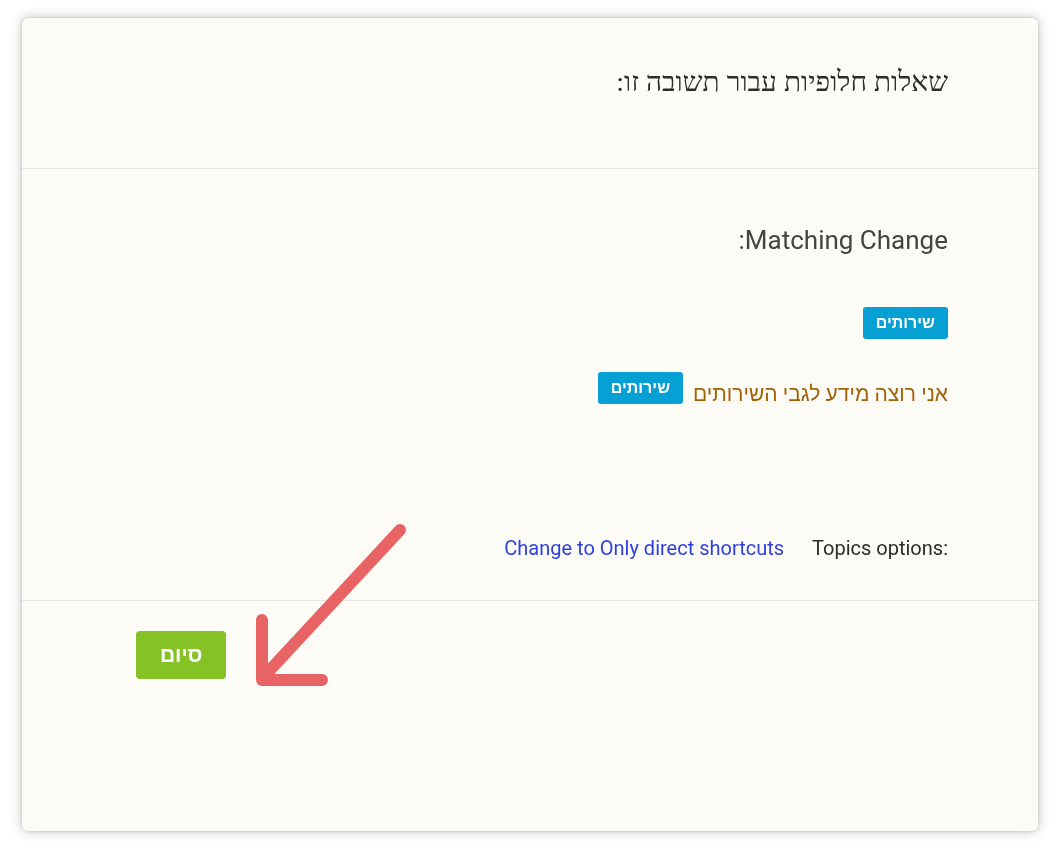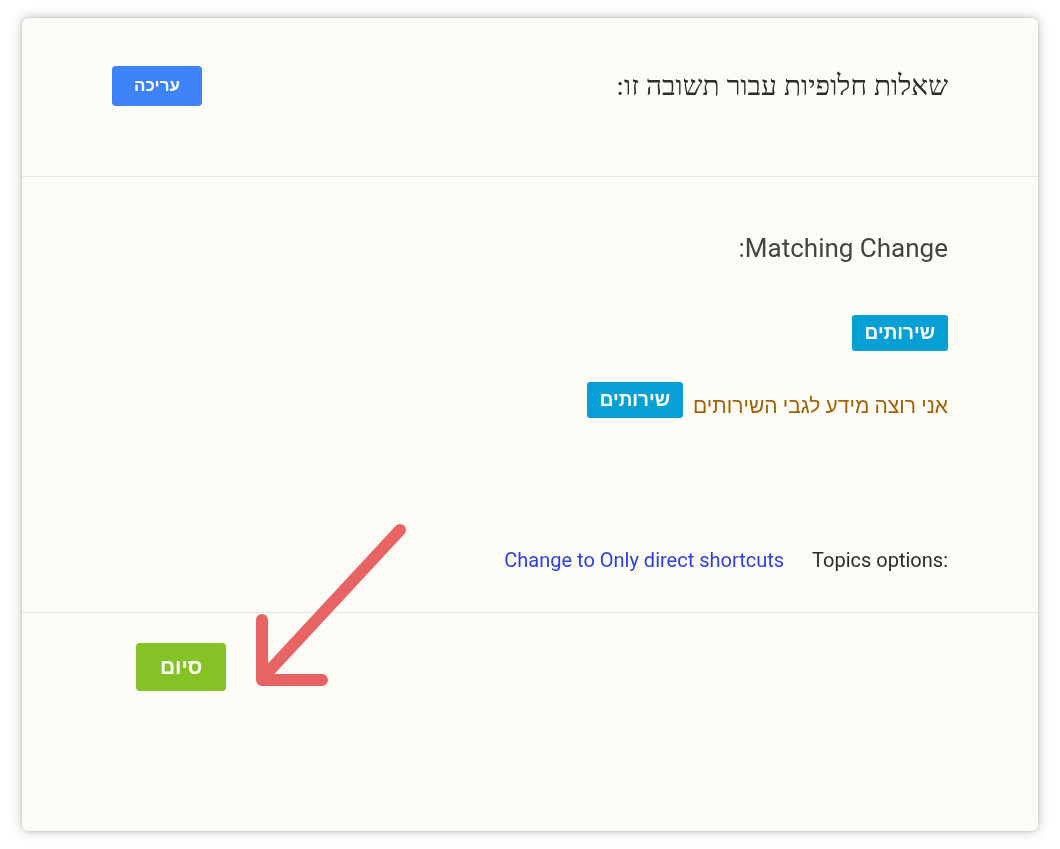--- a/index.html
+++ b/index.html
@@ -65,21 +65,21 @@
       align-items: center;
       gap: 10px;
       margin-bottom: 30px;
     }
     .chip {
       background: #07a0d4;
       color: #fff;
       border: none;
       border-radius: 3px;
       padding: 7px 13px;
-      font-size: 19px;
+      font-size: 16px;
       font-weight: 600;
       direction: rtl;
       cursor: pointer;
     }
     .topic-text {
       color: #a16207;
       font-size: 21px;
       direction: rtl;
       margin-top: 13px;
     }
@@ -124,21 +124,20 @@
     }
   </style>
 </head>
 <body>
 
 <div class="card">
 
   <div class="section-top">
     <div class="top-row">
       <div class="alt-q-label">שאלות חלופיות עבור תשובה זו:</div>
-      <button class="edit-btn">עריכה</button>
     </div>
   </div>
 
   <div class="section-mid">
     <div class="matching-title">:Matching Change</div>
 
     <div class="topic-row">
       <button class="chip">שירותים</button>
     </div>
 

